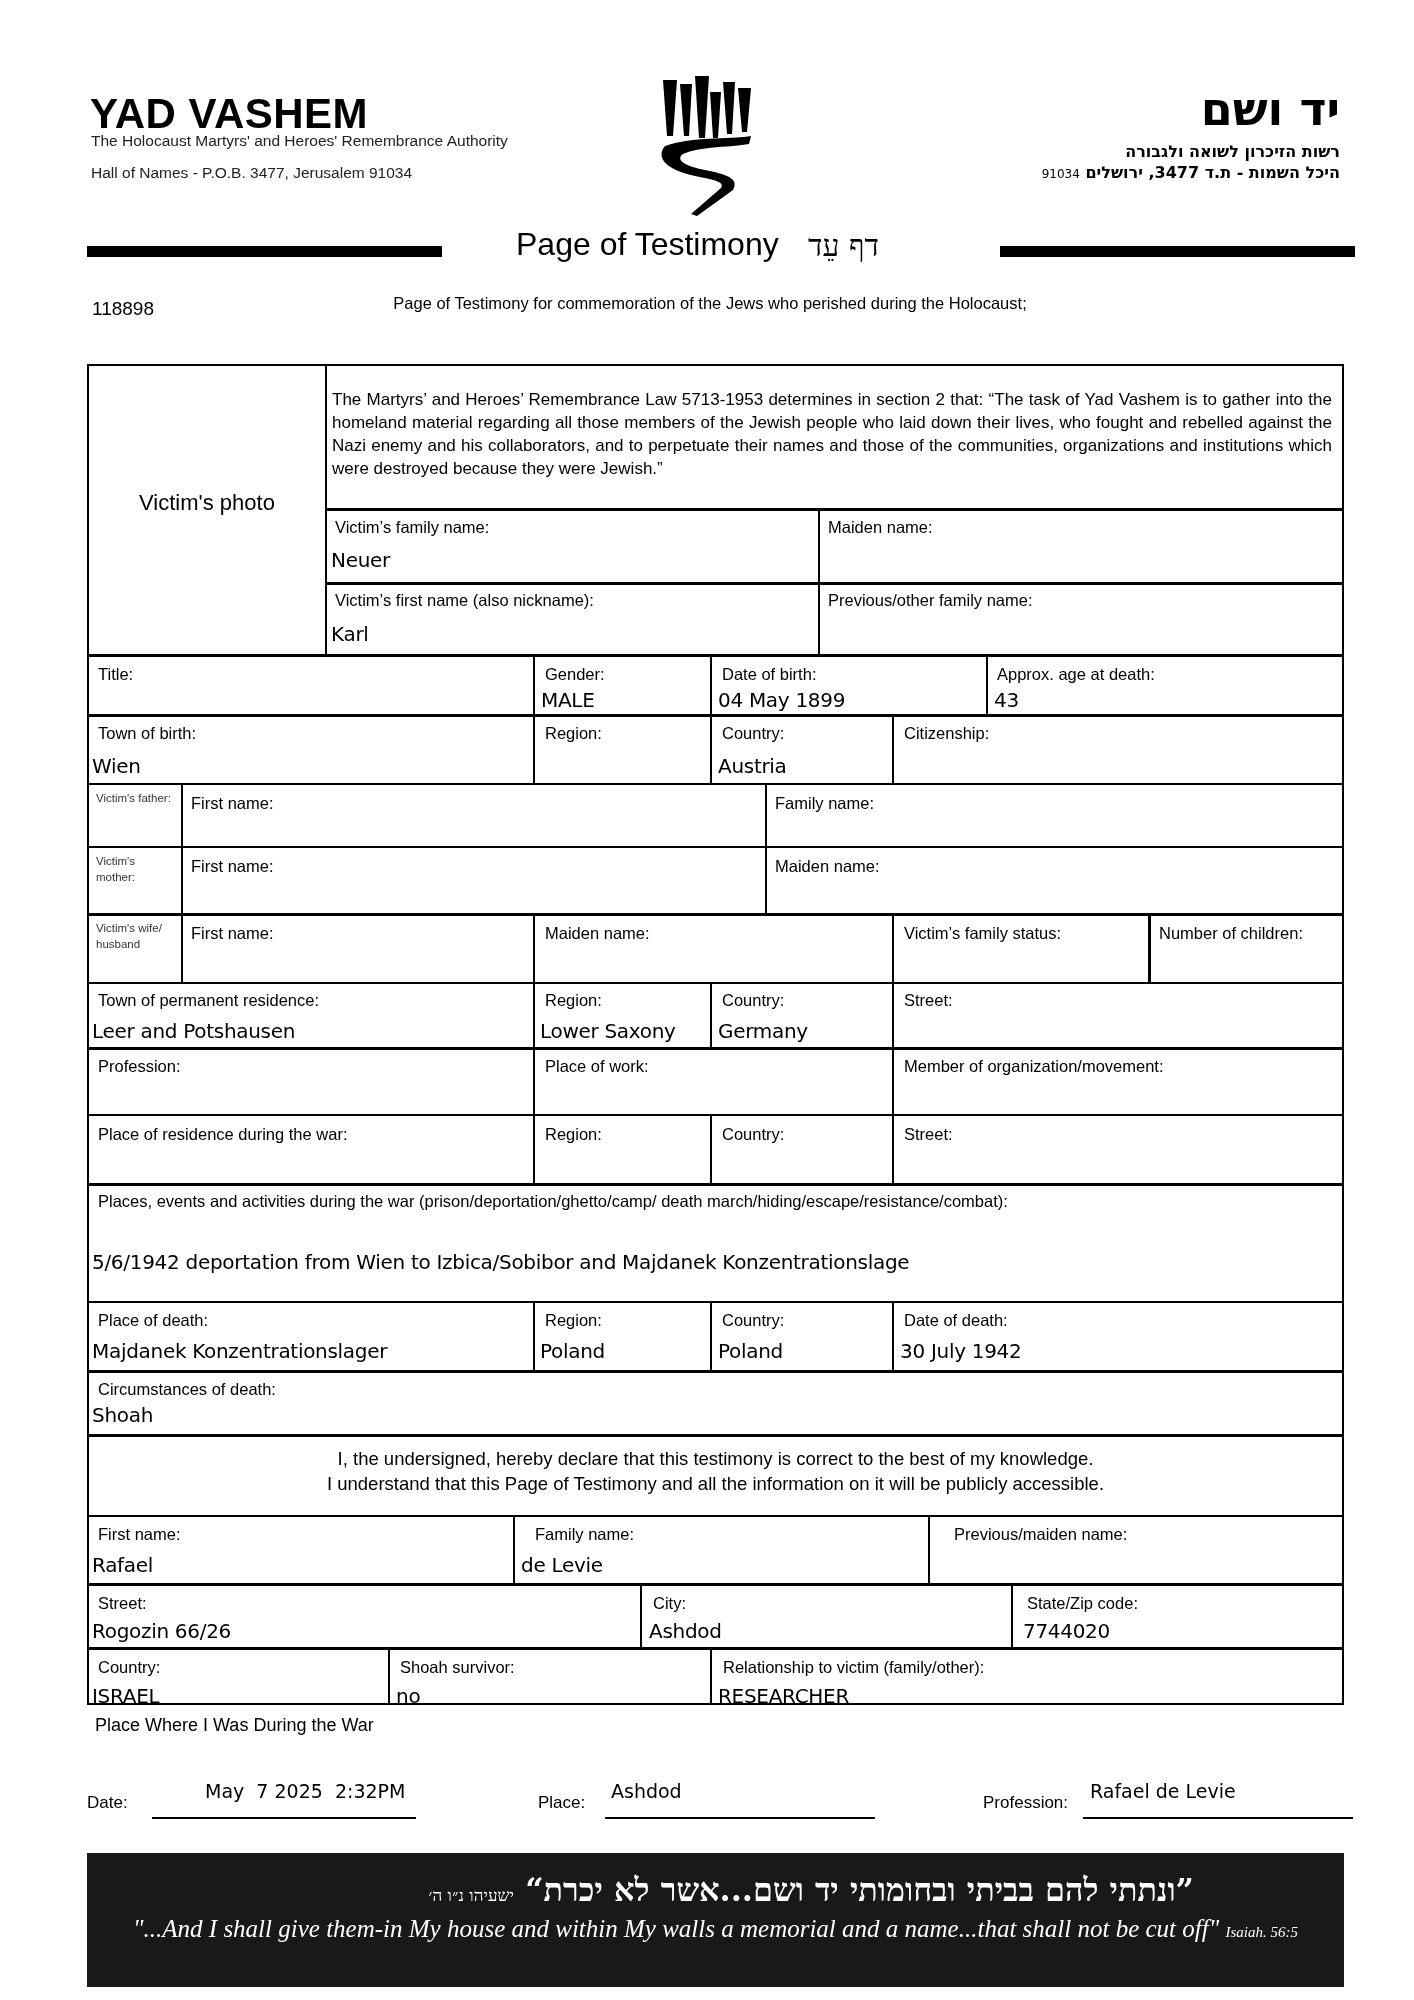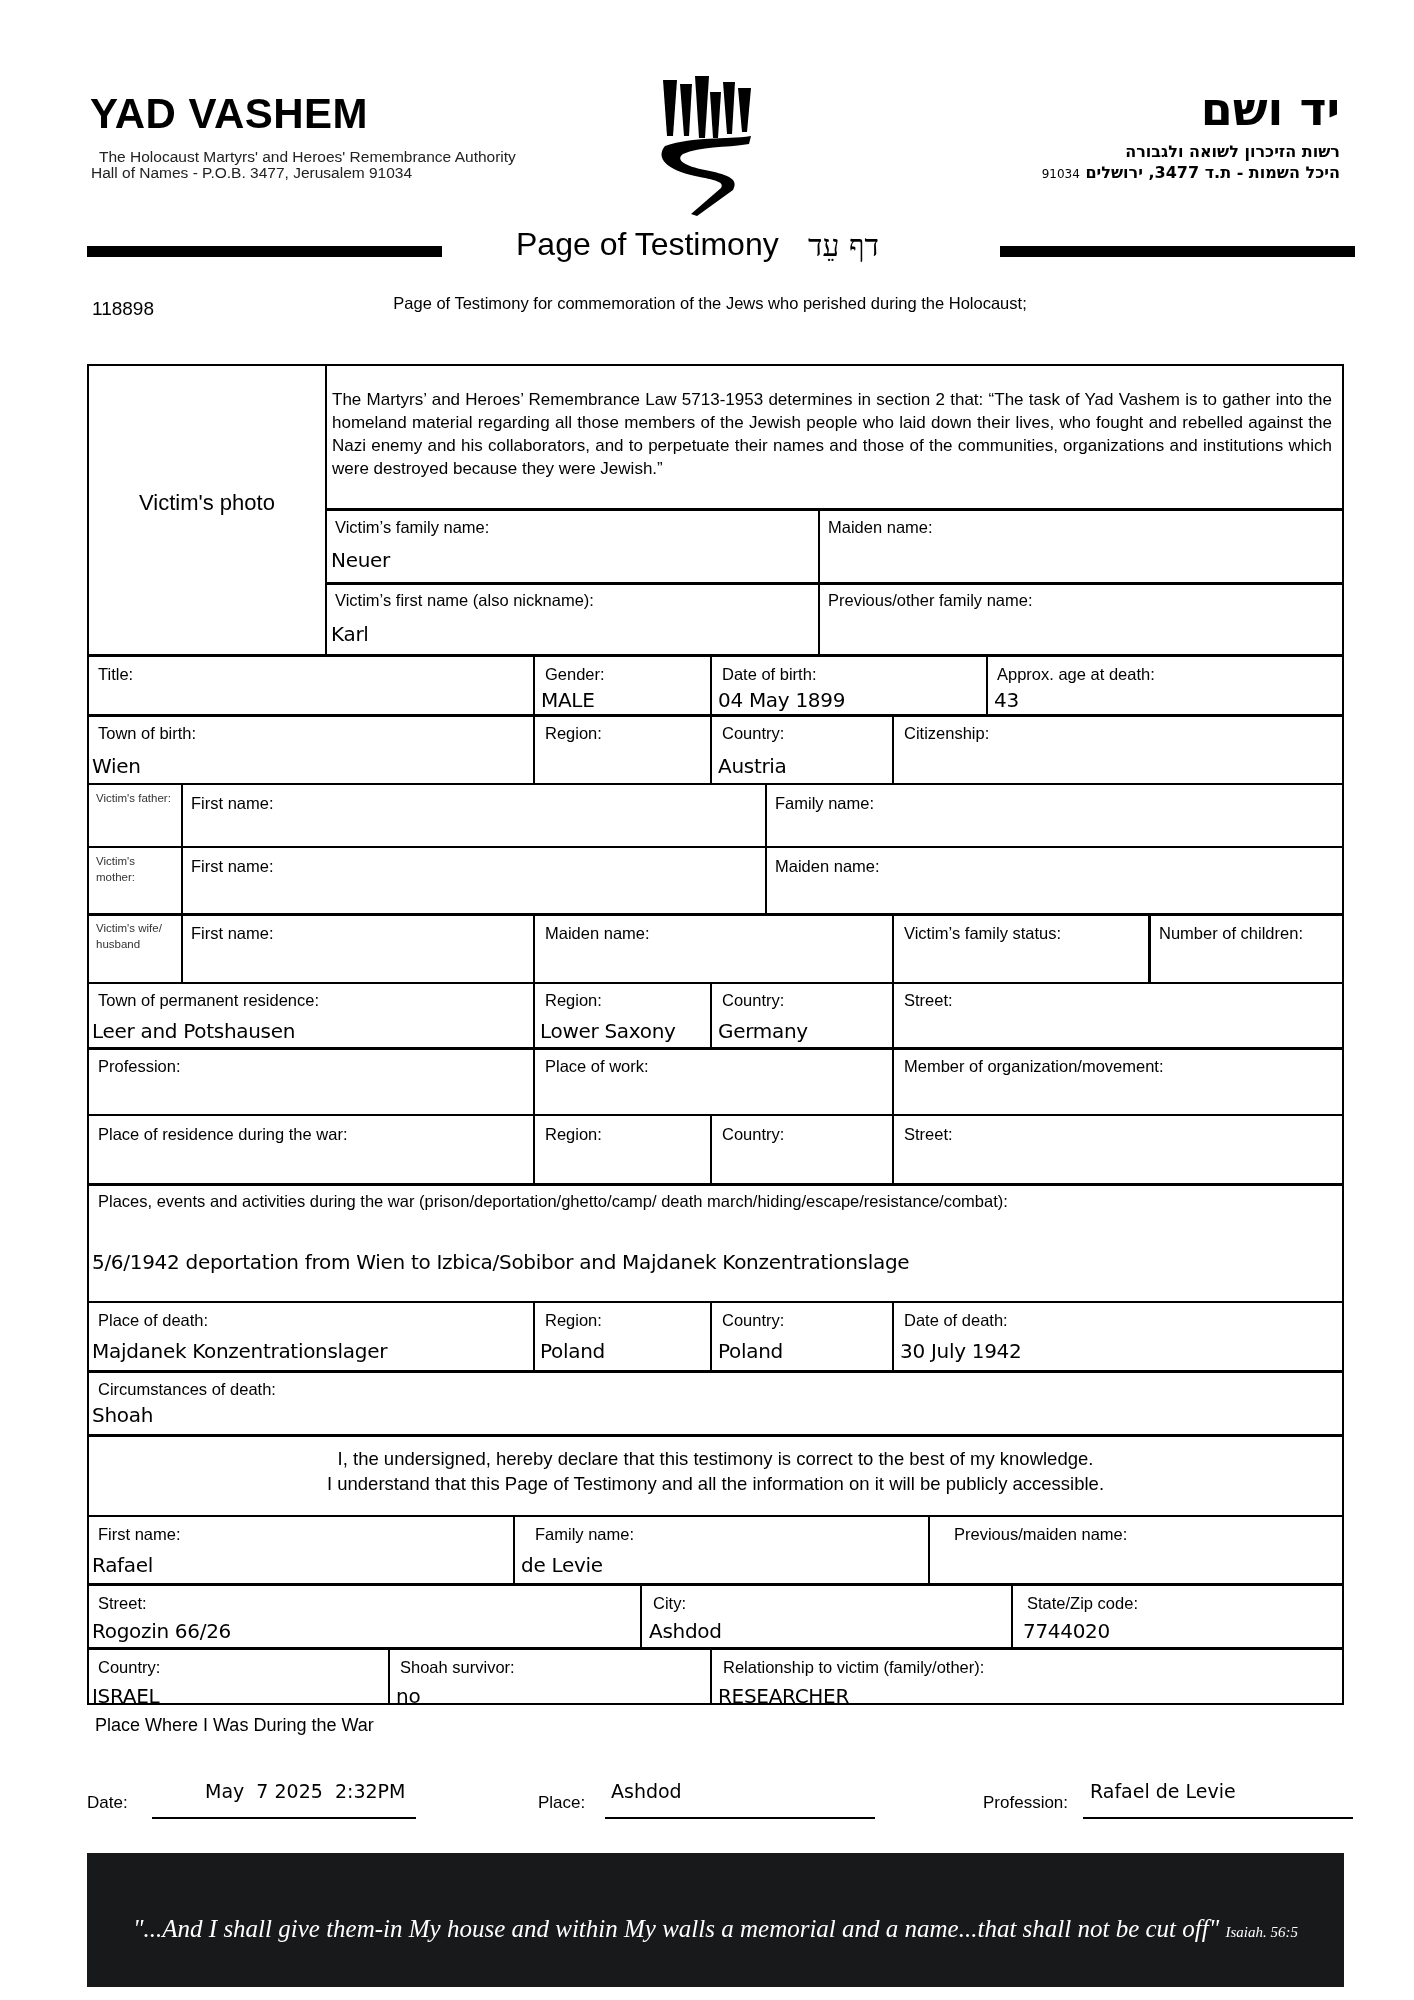--- a/index.html
+++ b/index.html
@@ -36,21 +36,21 @@
   .banner { left:87px; top:1853px; width:1257px; height:134px; background:#17191b; color:#fff; }
   .banner .heb { position:absolute; right:150px; top:18px; font-size:32px; font-weight:bold; direction:rtl; font-family:"DejaVu Serif", serif; white-space:nowrap; }
   .banner .heb small { font-size:17px; font-weight:normal; }
   .banner .eng { position:absolute; left:20px; right:20px; top:62px; font-size:25px; font-style:italic; text-align:center; font-family:"Liberation Serif", serif; white-space:nowrap; }
   .banner .eng small { font-size:15px; }
 </style>
 </head>
 <body>
 
 <div class="abs brand">YAD VASHEM</div>
-<div class="abs sub" style="left:91px;top:148px;margin-left:8px;">The Holocaust Martyrs' and Heroes' Remembrance Authority</div>
+<div class="abs sub" style="left:91px;top:132px;">The Holocaust Martyrs' and Heroes' Remembrance Authority</div>
 <div class="abs sub" style="left:91px;top:164px;">Hall of Names - P.O.B. 3477, Jerusalem 91034</div>
 
 <div class="abs" style="left:655px;top:74px;width:110px;height:150px;">
   <svg width="110" height="150" viewBox="0 0 110 150">
     <polygon points="8,6 22,6 18,62 12,62" fill="#000"></polygon>
     <polygon points="25,10 37,10 34,62 29,62" fill="#000"></polygon>
     <polygon points="40,2 54,2 50,64 44,64" fill="#000"></polygon>
     <polygon points="55,18 66,18 63,64 58,64" fill="#000"></polygon>
     <polygon points="68,8 80,8 77,60 72,60" fill="#000"></polygon>
     <polygon points="83,14 96,14 92,58 87,58" fill="#000"></polygon>
@@ -246,17 +246,21 @@
 
 <div class="sig-lbl" style="left:538px;">Place:</div>
 <div class="sig-val" style="left:611px;">Ashdod</div>
 <div class="sig-line" style="left:605px;width:270px;"></div>
 
 <div class="sig-lbl" style="left:983px;">Profession:</div>
 <div class="sig-val" style="left:1090px;">Rafael de Levie</div>
 <div class="sig-line" style="left:1083px;width:270px;"></div>
 
 <div class="abs banner">
+  <div class="heb">
+    <span>”ונתתי להם בביתי ובחומותי יד ושם...אשר לא יכרת“</span>
+    <small>ישעיהו נ״ו ה׳</small>
+  </div>
   <div class="eng">
     <span>"...And I shall give them-in My house and within My walls a memorial and a name...that shall not be cut off"</span>
     <small>Isaiah. 56:5</small>
   </div>
 </div>
 
 </body></html>

